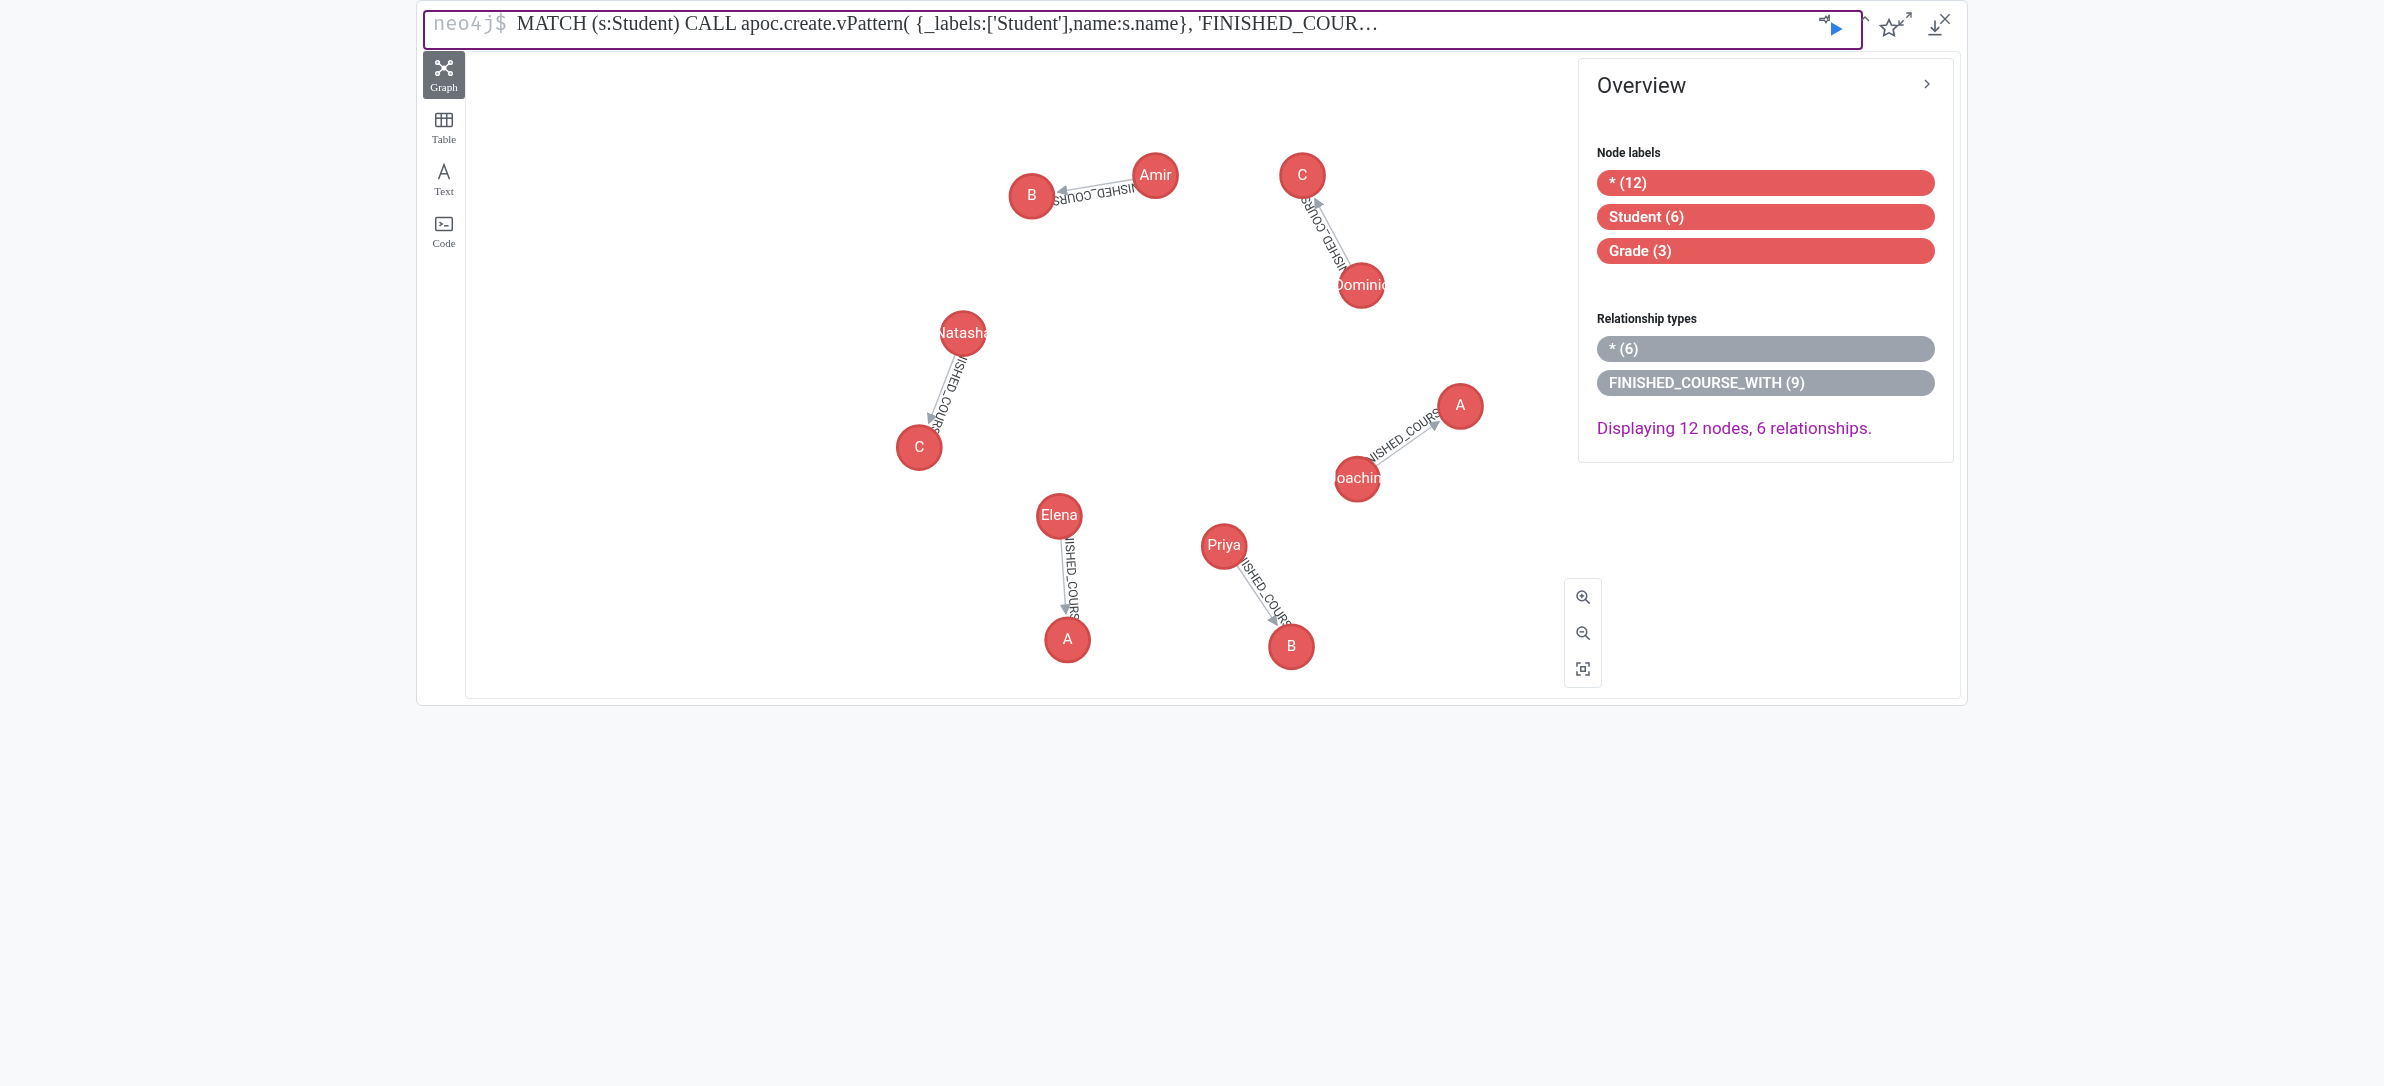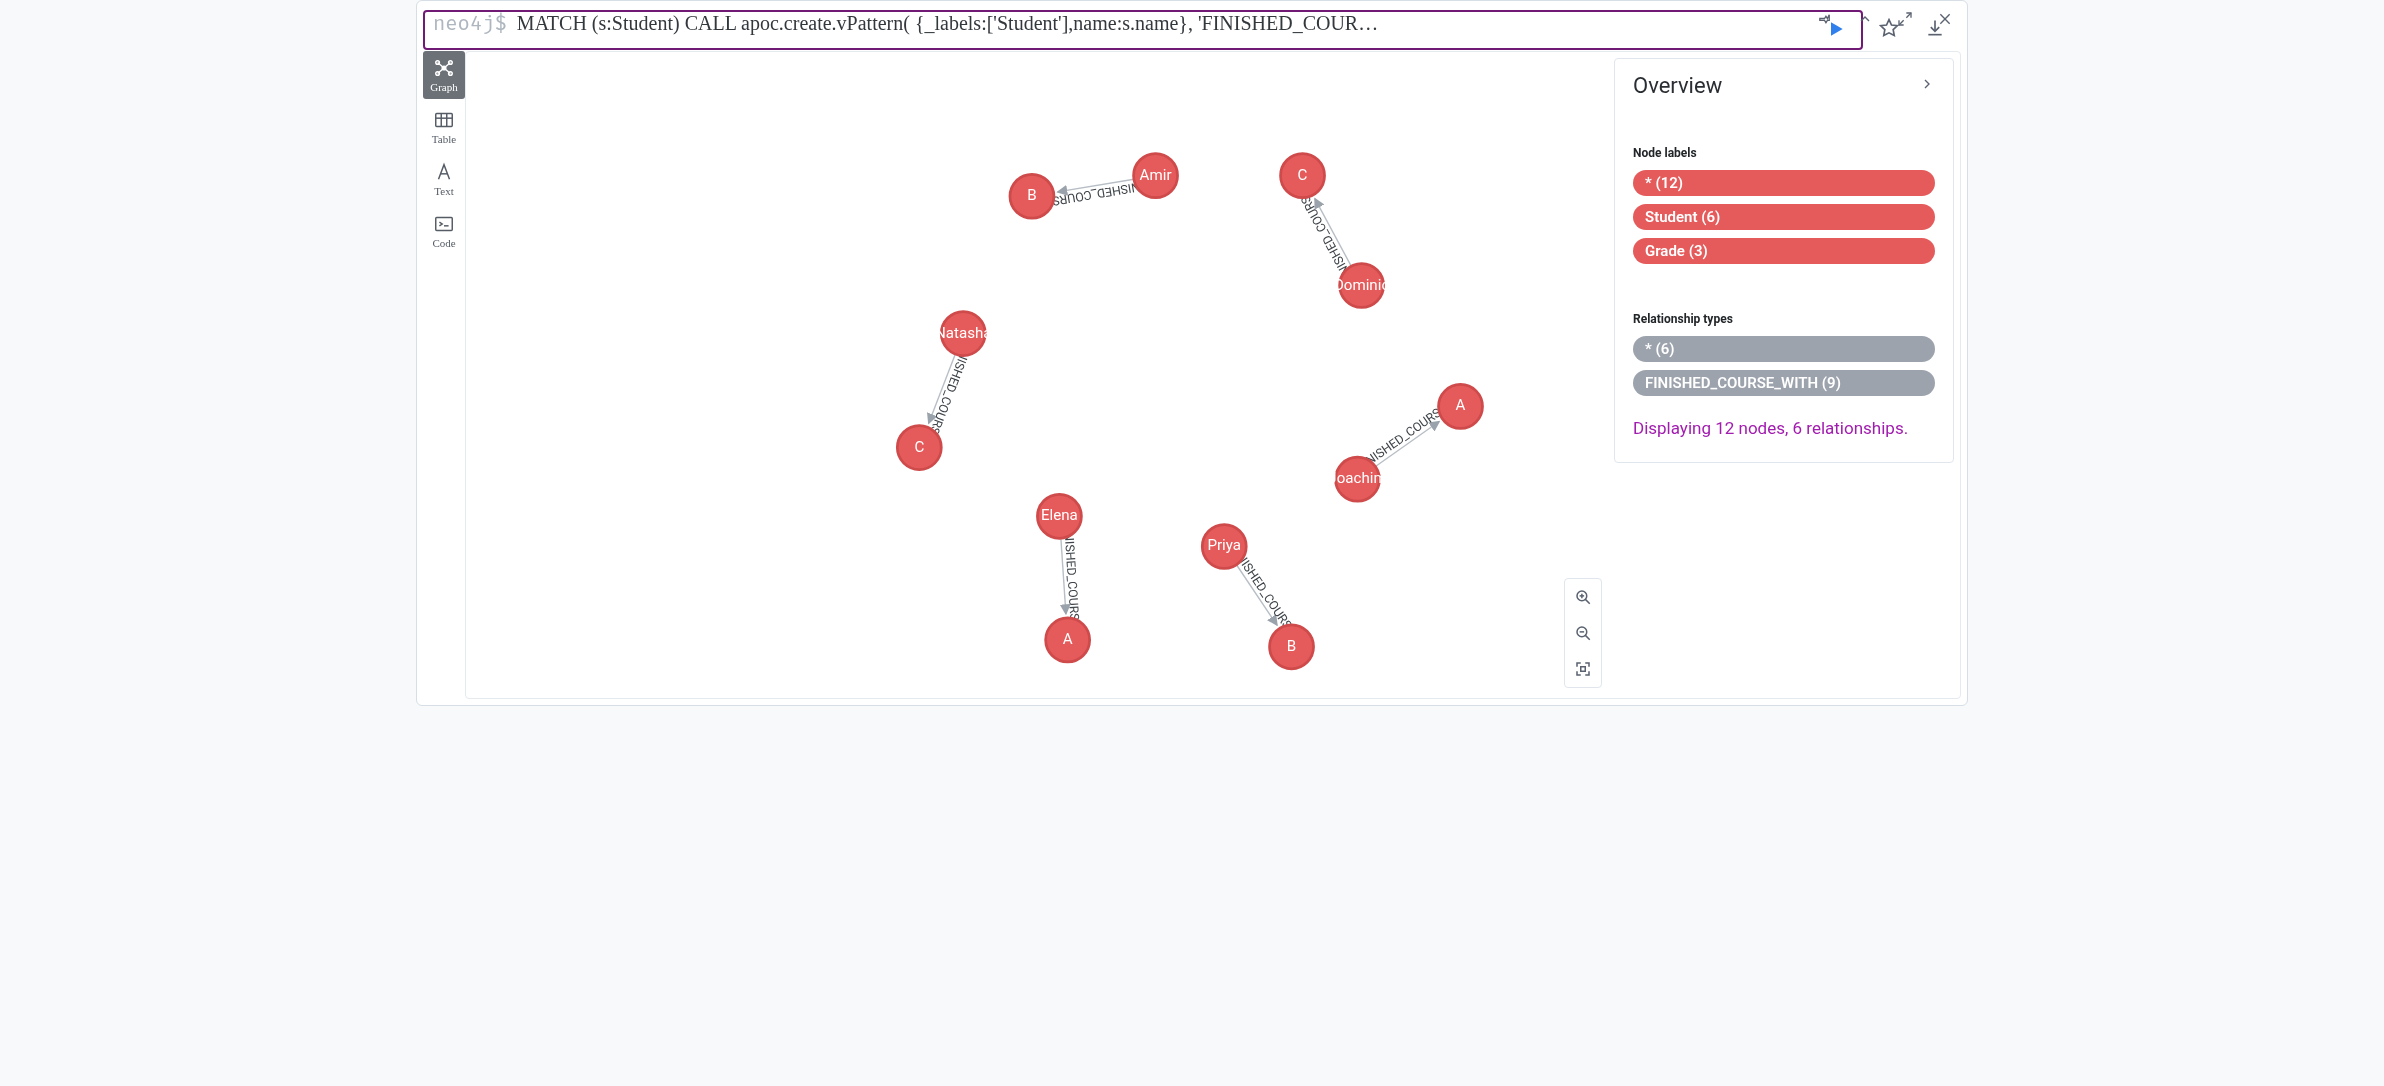--- a/index.html
+++ b/index.html
@@ -115,21 +115,21 @@
   .node-circle { fill: #e55b5b; stroke: #cf4a4a; stroke-width: 2; }
   .node-label { fill: #fff; font-size: 11px; text-anchor: middle; dominant-baseline: middle; }
   .rel-label { fill: #3e4449; font-size: 9px; text-anchor: middle; }
   .rel-line { stroke: #b7bec5; stroke-width: 1; }
 
   
   .overview {
     position: absolute;
     top: 6px;
     right: 6px;
-    width: 340px;
+    width: 376px;
     background: #fff;
     border: 1px solid #e1e6ec;
     border-radius: 4px;
     padding: 14px 18px 20px 18px;
   }
   .ov-header { display: flex; align-items: center; justify-content: space-between; margin-bottom: 18px; }
   .ov-title { font-size: 22px; color: #2a2e33; }
   .ov-sub { font-size: 12px; font-weight: 700; color: #222629; margin-bottom: 10px; margin-top: 48px; }
   .chips { display: flex; flex-wrap: wrap; gap: 8px; margin-bottom: 20px; flex-direction: column; }
   .chip {

